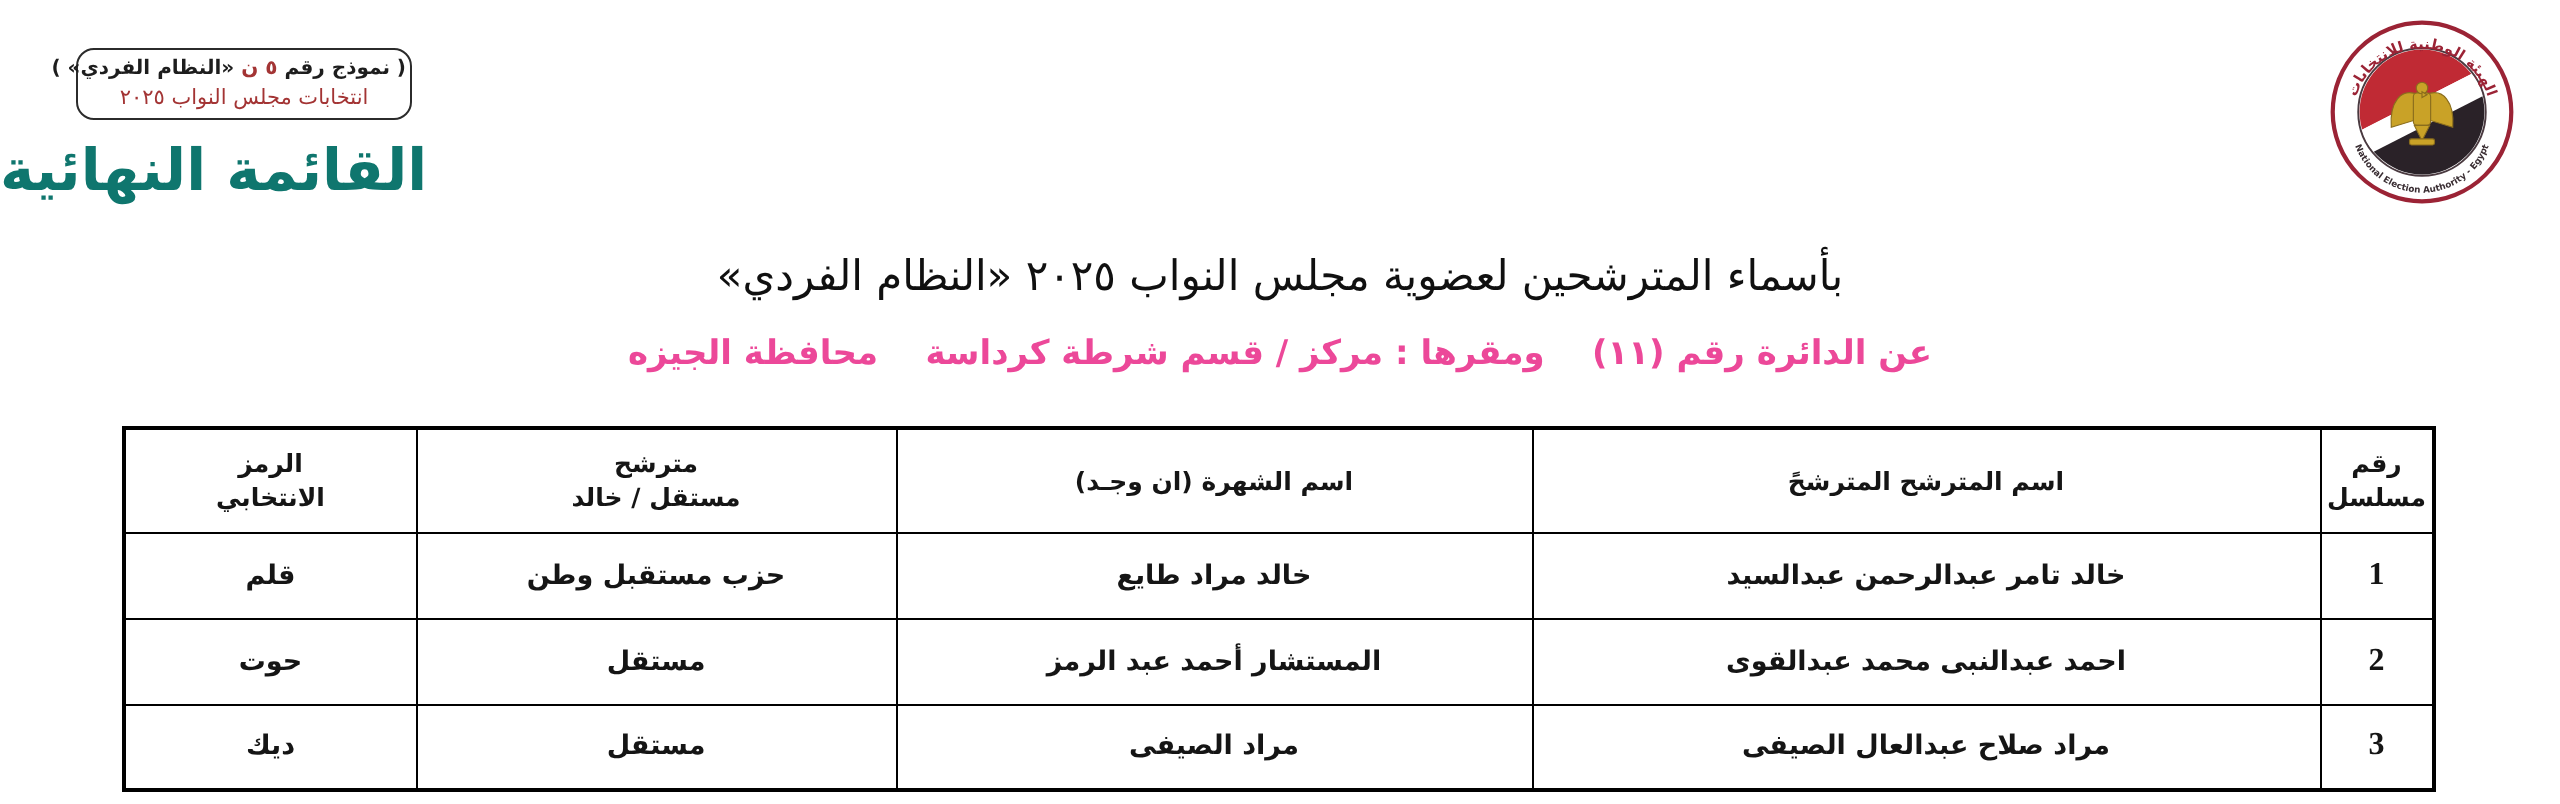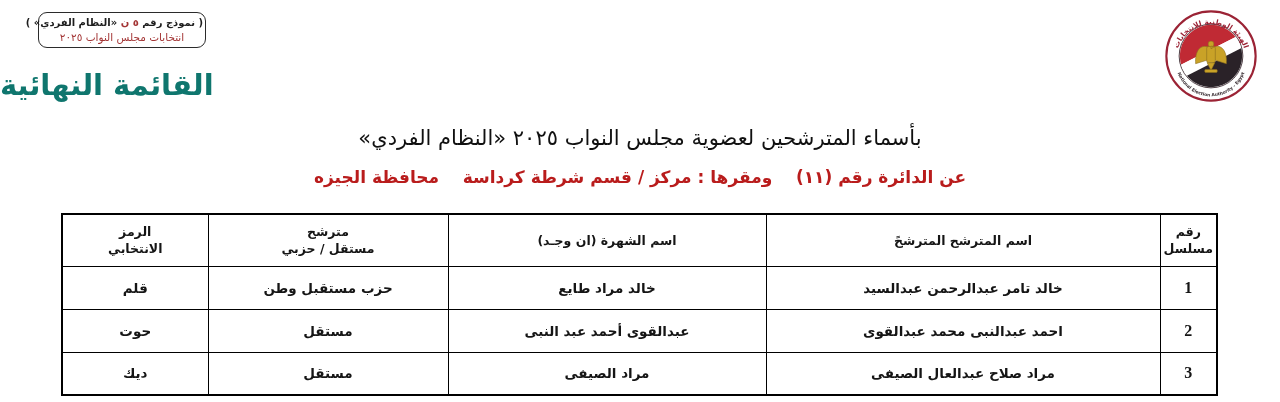--- a/index.html
+++ b/index.html
@@ -5,21 +5,21 @@
   * { margin:0; padding:0; box-sizing:border-box; }
   html,body { background:#ffffff; }
   body { font-family:"DejaVu Sans", sans-serif; }
   .page {
     position:relative; width:1280px; height:402px;
     background:#ffffff; overflow:hidden;
   }
 
   
   .form-badge {
-    position:absolute; left:38px; top:12px; width:168px; height:36px;
+    position:absolute; left:38px; top:24px; width:168px; height:36px;
     border:1.5px solid #2b2b2b; border-radius:9px;
     display:flex; flex-direction:column; justify-content:center;
     text-align:center; padding:1px 2px;
   }
   .badge-line1 { font-size:10px; font-weight:bold; color:#1d1d1d; line-height:15px; white-space:nowrap; }
   .badge-line2 { font-size:10.5px; font-weight:normal; color:#a33434; line-height:15px; }
   .red-text { color:#a33434; }
 
   
   .logo { position:absolute; left:1163px; top:8px; width:96px; height:96px; }
@@ -29,21 +29,21 @@
   .title {
     position:absolute; top:68px; left:0; right:0; text-align:left;
     font-size:29px; font-weight:bold; color:#0f766e;
   }
   .subtitle1 {
     position:absolute; top:126px; left:0; right:0; text-align:center;
     font-size:21px; font-weight:normal; color:#101010;
   }
   .subtitle2 {
     position:absolute; top:167px; left:0; right:0; text-align:center;
-    font-size:17px; font-weight:bold; color:#b91c1c;
+    font-size:17px; font-weight:bold; color:#ec4899;
   }
 
   
   table.candidates {
     position:absolute; left:61px; top:213px; width:1155px;
     border-collapse:collapse; table-layout:fixed; direction:rtl;
     border:2px solid #000;
   }
   table.candidates th, table.candidates td {
     border:1px solid #000; text-align:center; vertical-align:middle;
@@ -113,37 +113,37 @@
         <col style="width:240px">
         <col style="width:146px">
     </colgroup>
     <thead>
       <tr>
         <th>رقم
 مسلسل</th>
         <th>اسم المترشح المترشحً</th>
         <th>اسم الشهرة (ان وجـد)</th>
         <th>مترشح
-مستقل / حزبي</th>
+مستقل / خالد</th>
         <th>الرمز
 الانتخابي</th>
       </tr>
     </thead>
     <tbody>
       <tr>
         <td class="serial-cell">1</td>
         <td>خالد تامر عبدالرحمن عبدالسيد</td>
         <td>خالد مراد طايع</td>
         <td>حزب مستقبل وطن</td>
         <td>قلم</td>
       </tr>
       <tr>
         <td class="serial-cell">2</td>
         <td>احمد عبدالنبى محمد عبدالقوى</td>
-        <td>عبدالقوى أحمد عبد النبى</td>
+        <td>المستشار أحمد عبد الرمز</td>
         <td>مستقل</td>
         <td>حوت</td>
       </tr>
       <tr>
         <td class="serial-cell">3</td>
         <td>مراد صلاح عبدالعال الصيفى</td>
         <td>مراد الصيفى</td>
         <td>مستقل</td>
         <td>ديك</td>
       </tr>

